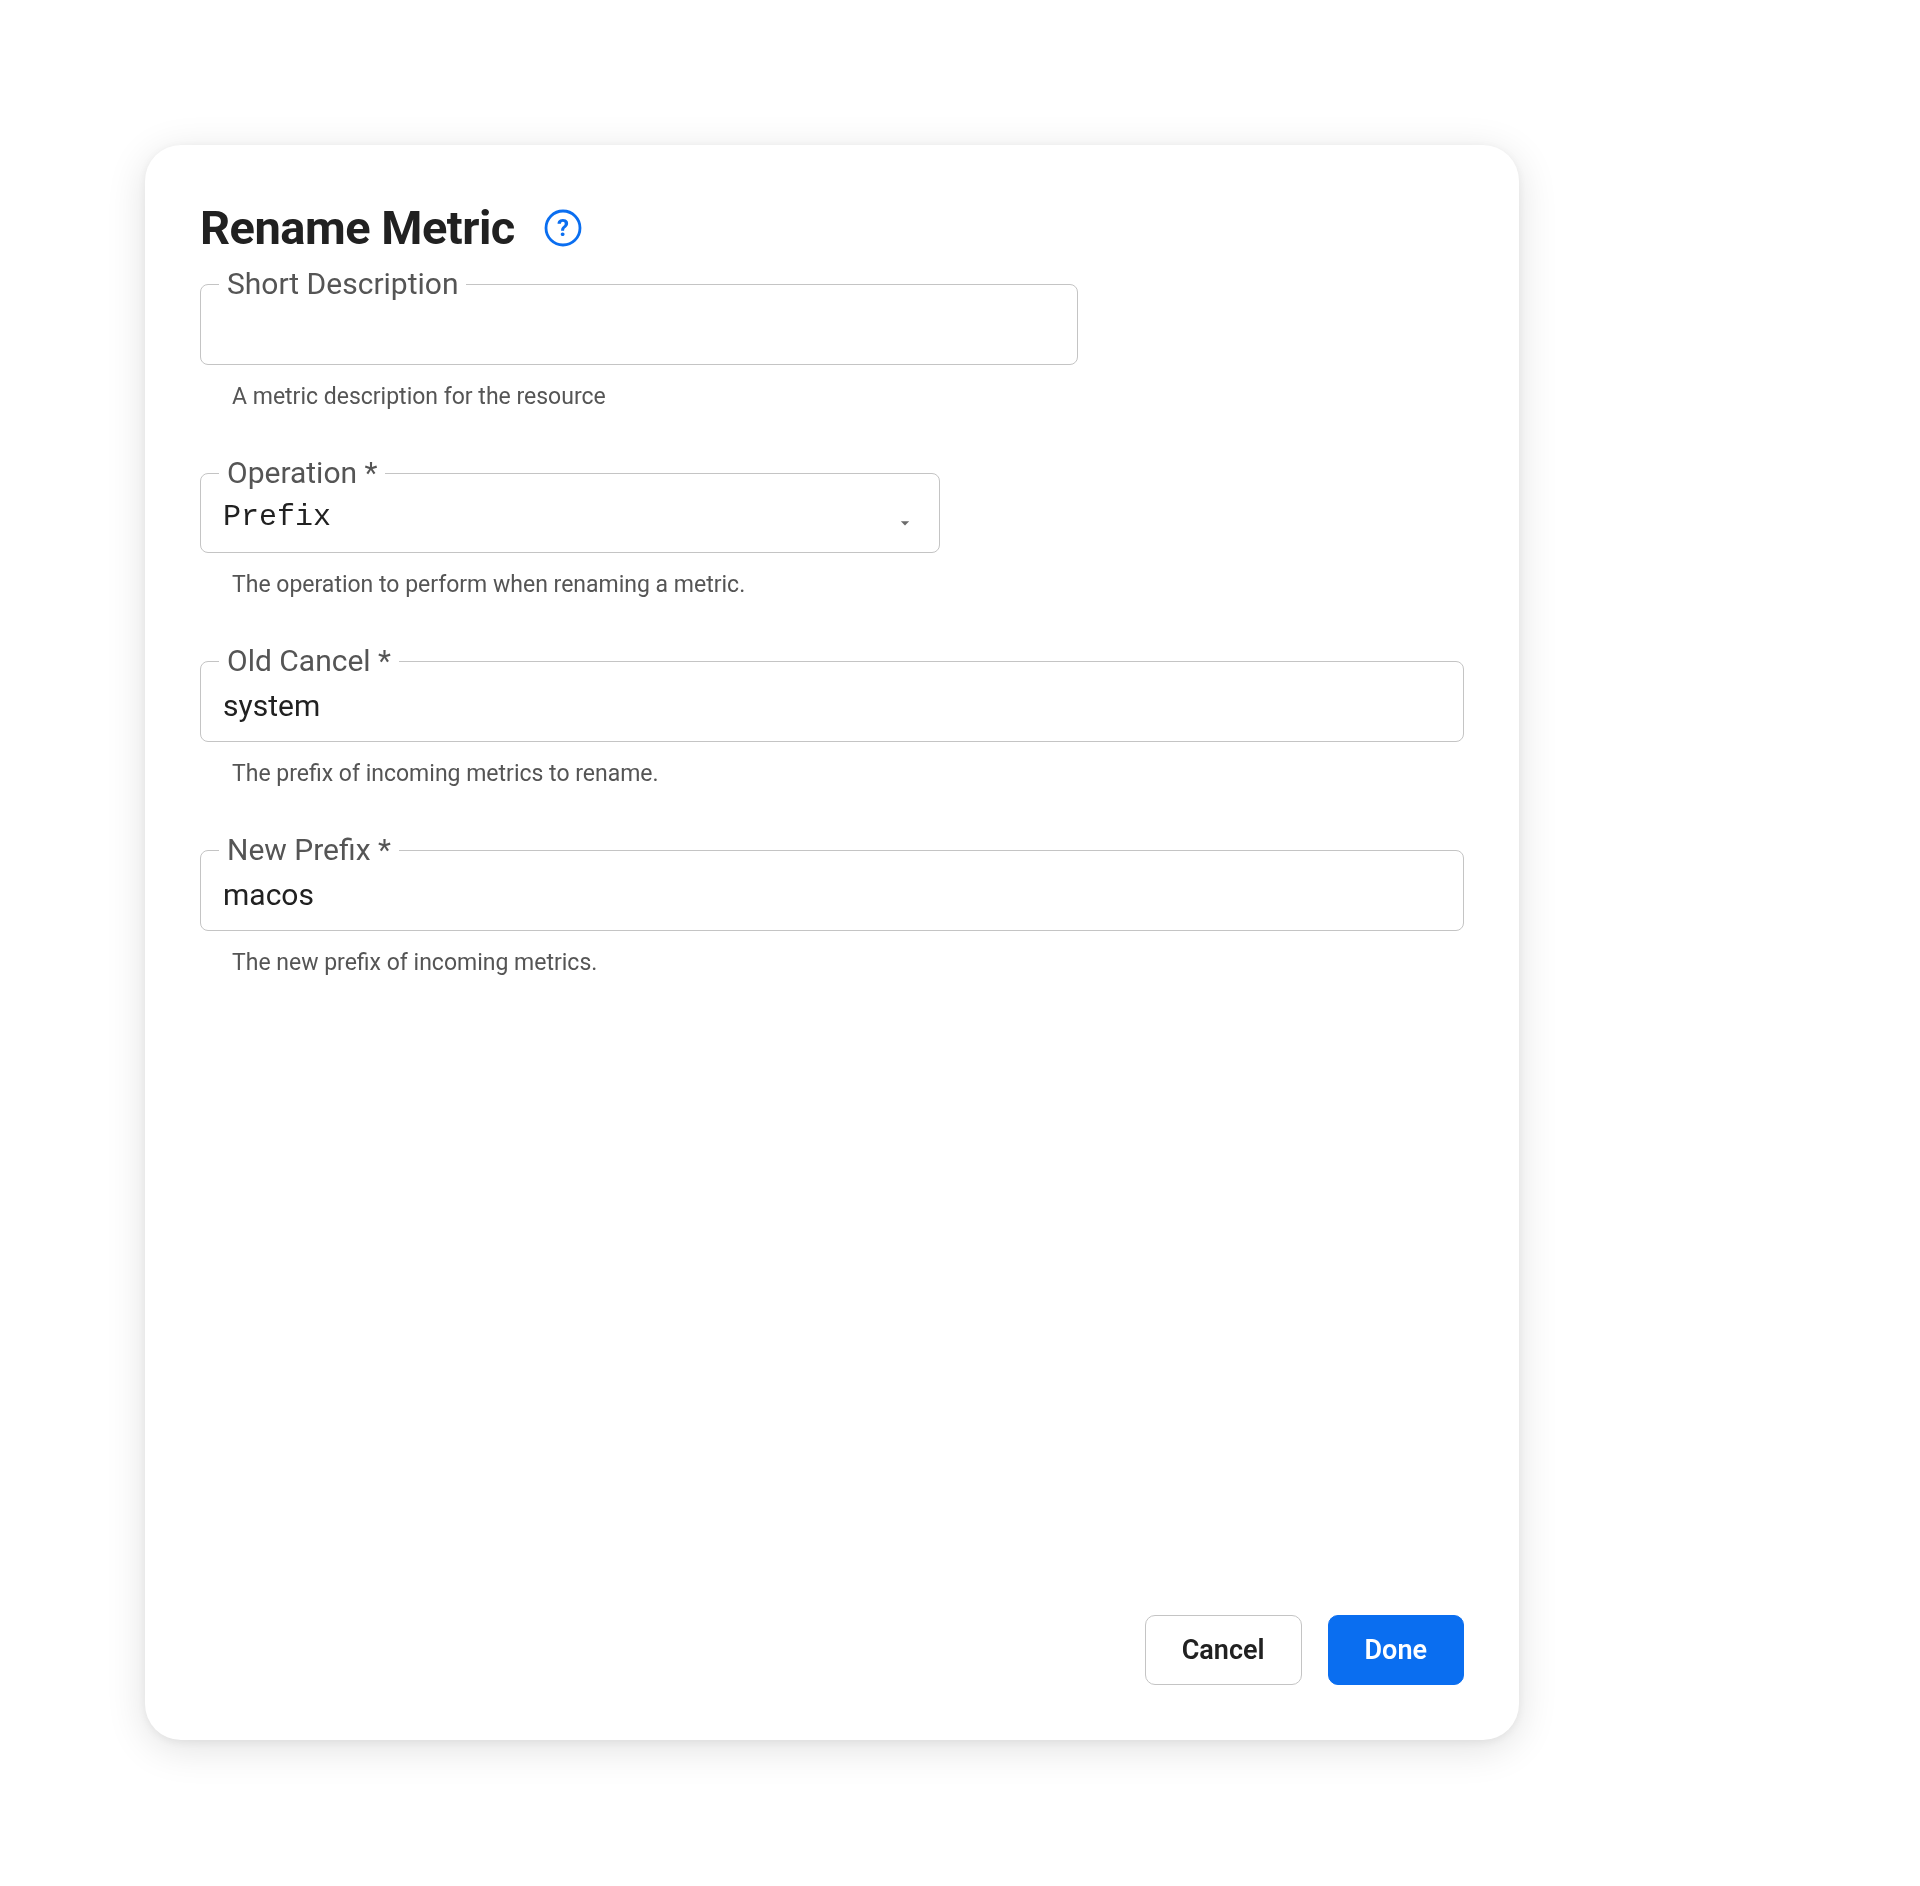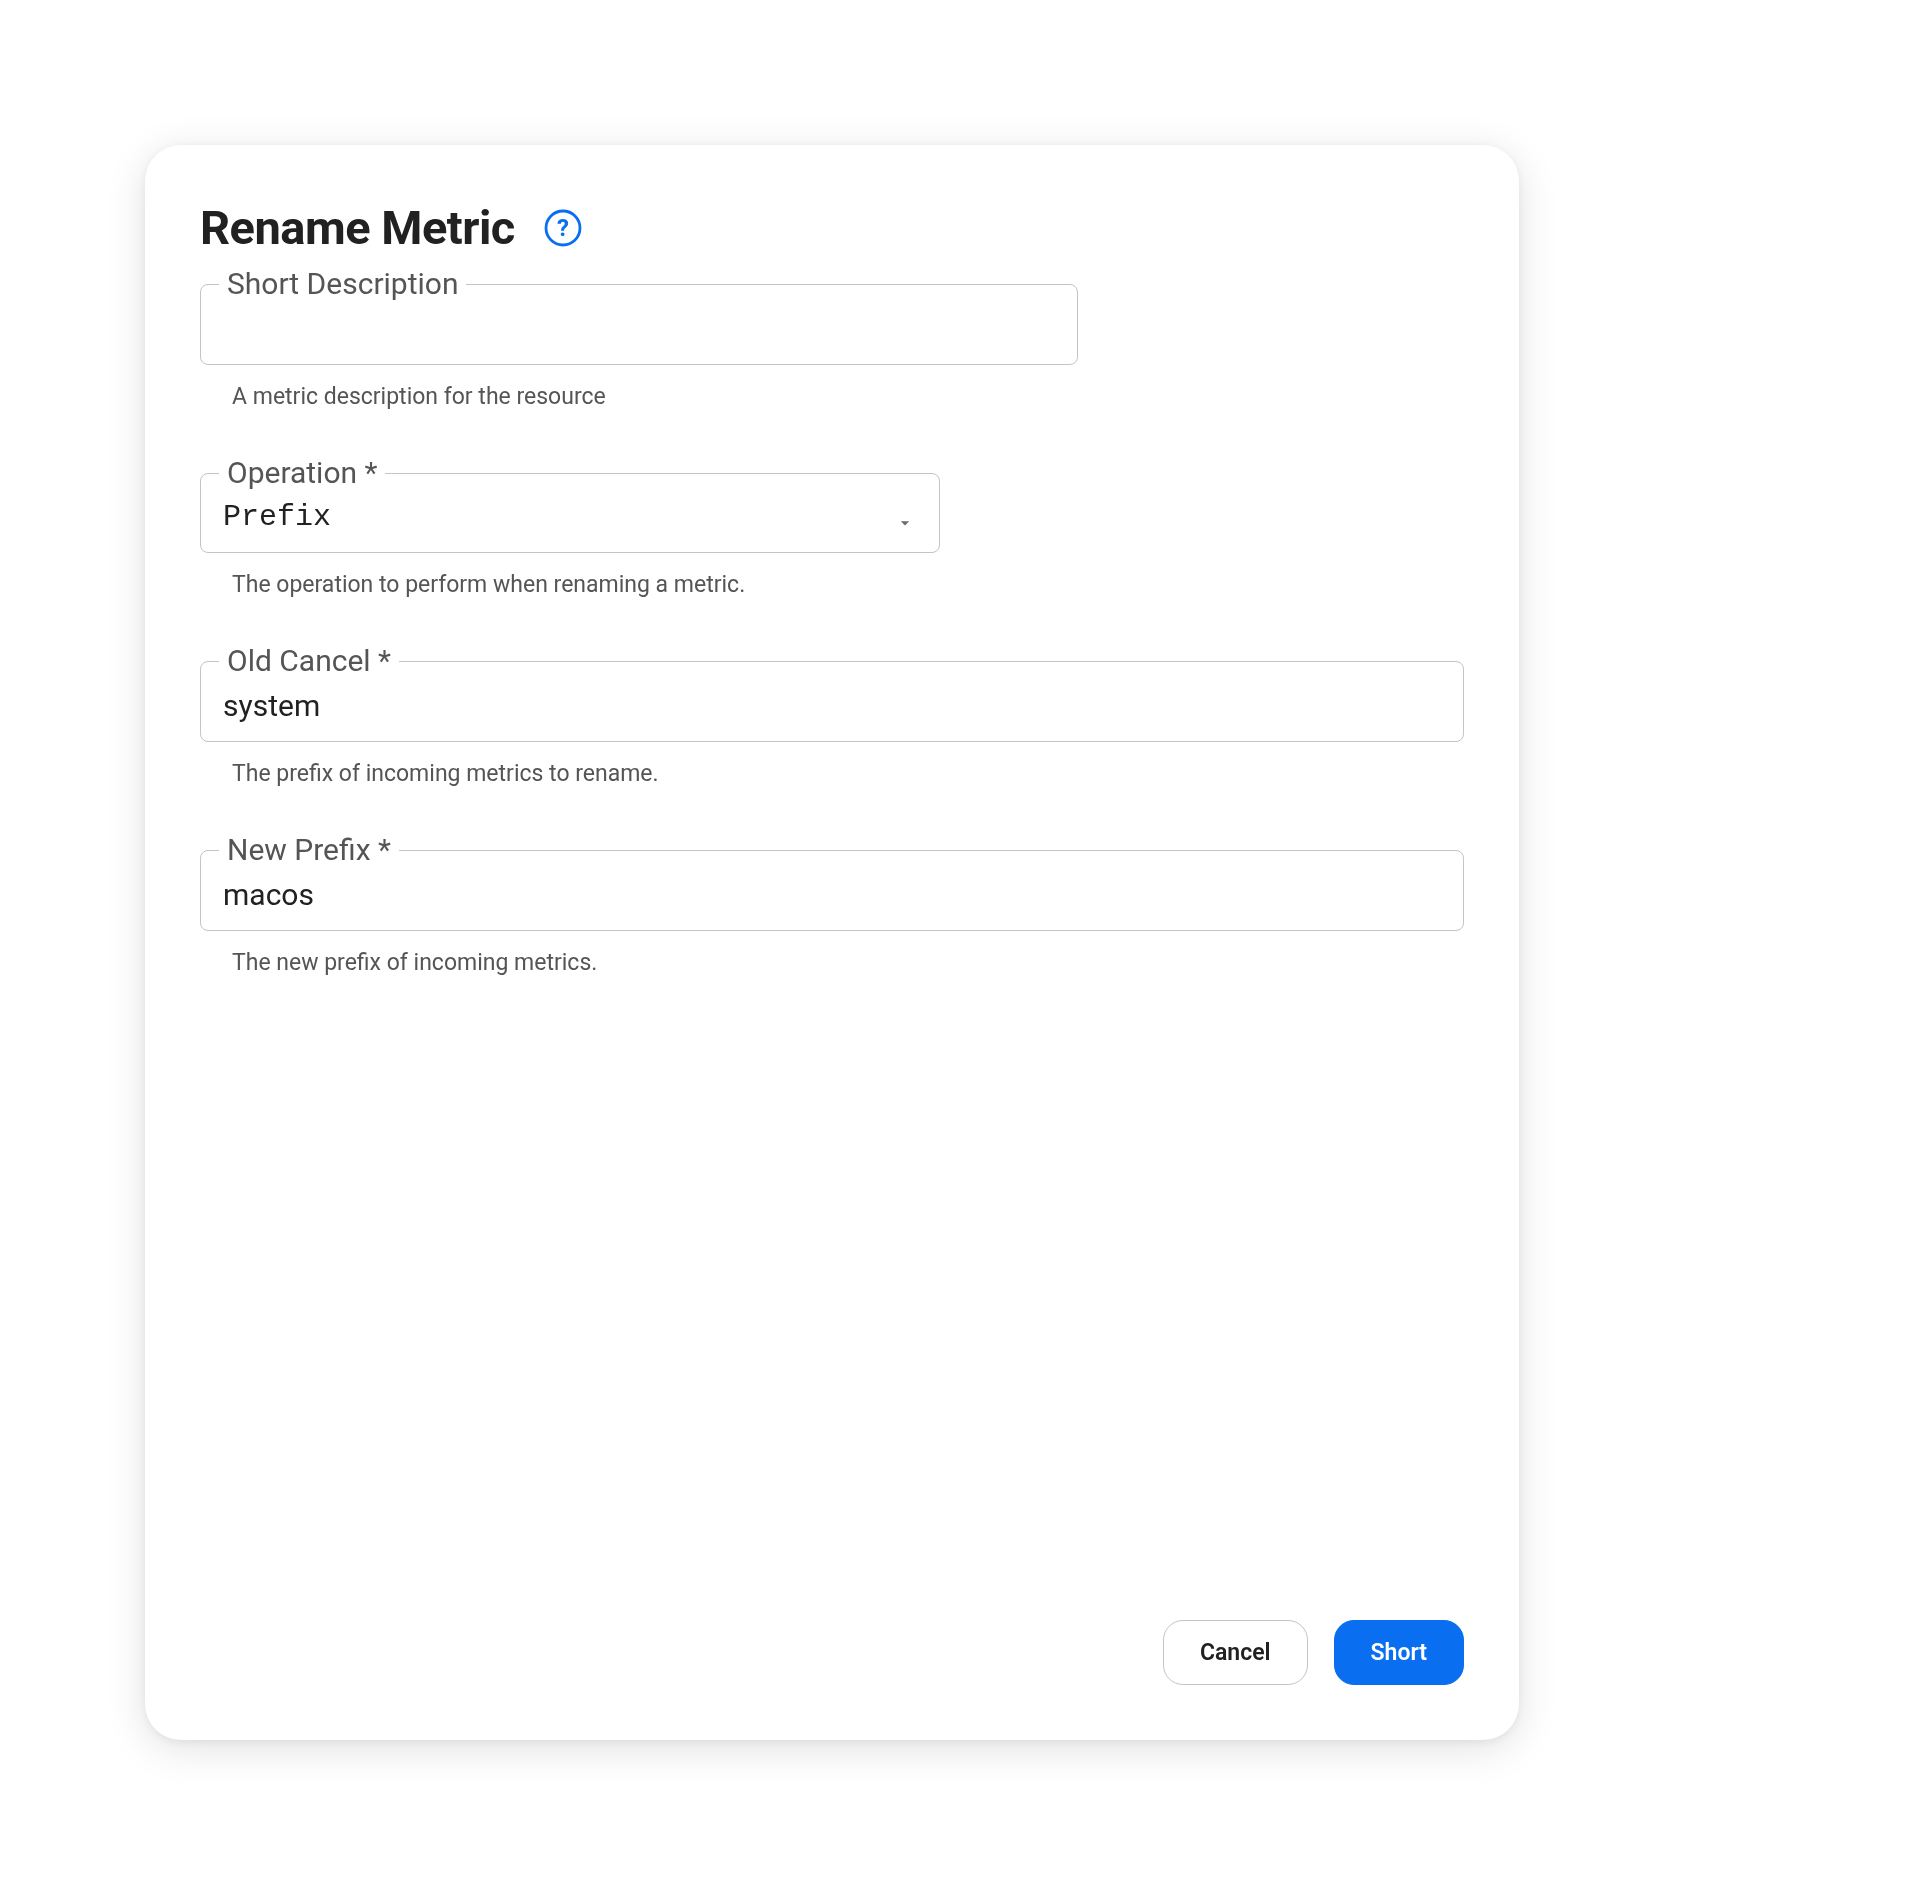--- a/index.html
+++ b/index.html
@@ -114,24 +114,24 @@
     .caret svg { width: 20px; height: 20px; display:block; }
     .caret path { fill: #6b6b6b; }
 
     .button-row {
       display: flex;
       justify-content: flex-end;
       gap: 26px;
       margin-top: auto;
     }
     .btn {
-      font-size: 23px;
+      font-size: 27px;
       font-weight: 600;
       padding: 18px 36px;
-      border-radius: 20px;
+      border-radius: 10px;
       cursor: pointer;
       font-family: inherit;
       border: none;
     }
     .btn-secondary {
       background: #ffffff;
       color: #212121;
       border: 1.8px solid #c4c4c4;
     }
     .btn-primary {
@@ -196,16 +196,16 @@
         <legend>New Prefix *</legend>
         <input type="text" class="input-text" value="macos" style="">
       </fieldset>
       <div class="helper">The new prefix of incoming metrics.</div>
     </div>
 
   </div>
 
   <div class="button-row">
     <button class="btn btn-secondary">Cancel</button>
-    <button class="btn btn-primary">Short</button>
+    <button class="btn btn-primary">Done</button>
   </div>
 
 </div>
 
 </body></html>

